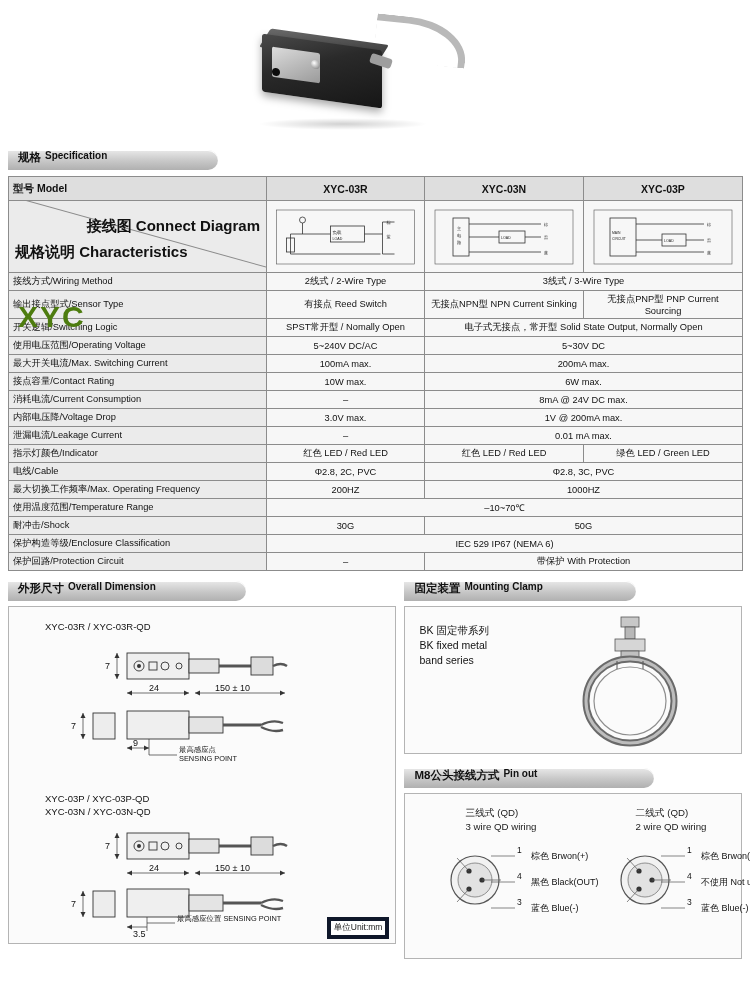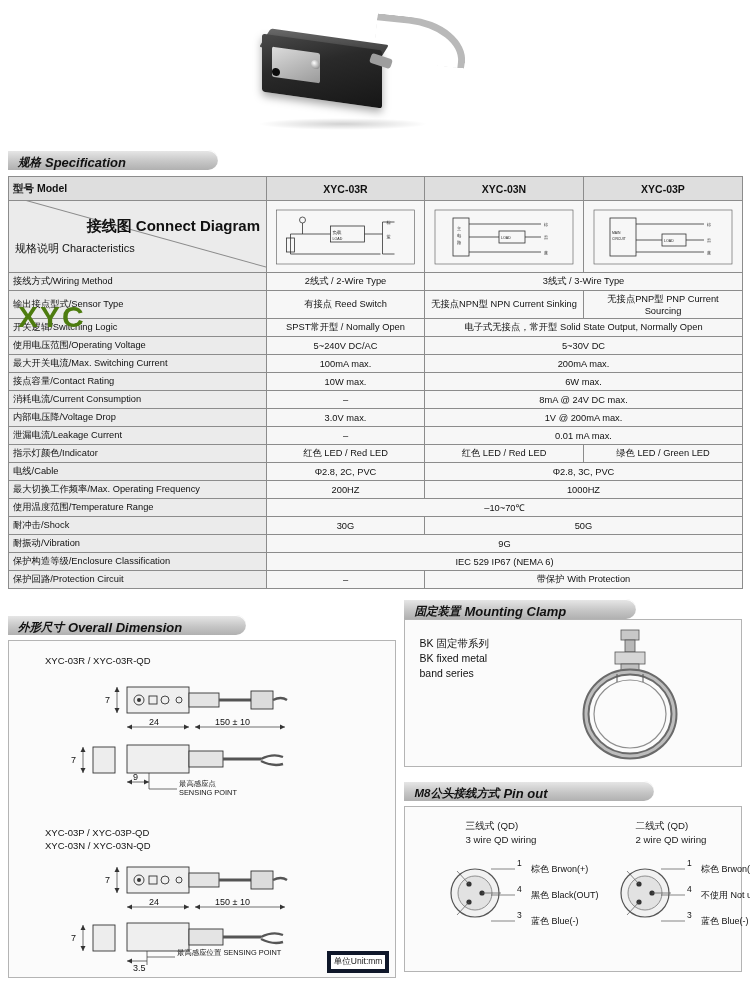--- a/index.html
+++ b/index.html
@@ -69,30 +69,29 @@
     width:170px; height:12px;
     background:radial-gradient(ellipse at center, rgba(0,0,0,.18), rgba(0,0,0,0) 70%);
   }
 
   
   .banner {
     position:relative;
     height:20px;
     background:linear-gradient(to bottom,#e9e9e9,#c7c7c7 55%,#b0b0b0);
     border-radius:0 10px 10px 0;
-    display:flex; align-items:flex-end;
+    display:flex; align-items:flex-start;
     padding-left:10px;
     font-size:11.5px;
     font-weight:bold;
     color:#111;
     box-shadow:inset 0 1px 0 #fff;
-    font-style:italic;
   }
   .banner .cn { font-size:11.5px; }
-  .banner .en { font-size:13px; font-weight:bold; margin-left:4px; }
+  .banner .en { font-size:10px; font-weight:bold; margin-left:4px; }
   .banner-wrap { padding:0 8px; }
 
   
   .spec-table { border-collapse:collapse; width:734px; margin:6px 8px 0 8px; table-layout:fixed; }
   .spec-table td, .spec-table th {
     border:1px solid #8c8c8c;
     font-size:9.3px;
     padding:2px 4px;
     color:#111;
   }
@@ -104,46 +103,46 @@
   .diag-label {
     background:#ebebeb;
     position:relative;
     vertical-align:top;
     padding:0 !important;
   }
   .diag-label .connect {
     position:absolute; right:6px; top:16px; font-size:15px; font-weight:bold;
   }
   .diag-label .charac {
-    position:absolute; left:6px; bottom:16px; font-size:11px; font-weight:normal;
+    position:absolute; left:6px; bottom:10px; font-size:15px; font-weight:bold;
   }
   .diag-label .slash {
     position:absolute; left:0; top:0; width:100%; height:100%;
     overflow:hidden;
   }
   .diag-label .slash:after {
     content:""; position:absolute; left:-8px; top:-8px;
     width:300px; height:1px; background:#8c8c8c;
     transform-origin:0 0; transform:rotate(15.5deg);
   }
 
   
   .circuit { width:100%; height:66px; display:block; }
 
   
   .lower { display:flex; width:750px; padding:0 8px; gap:8px; margin-top:10px; }
-  .col-left { width:412px;margin-top:16px; }
+  .col-left { width:412px; }
   .col-right { width:358px; }
   .panel {
     border:1px solid #b4b4b4;
     background:#fbfbfb;
     position:relative;
   }
   .dim-panel { height:338px; margin-top:5px; }
-  .clamp-panel { height:148px; }
+  .clamp-panel { height:148px; margin-top:5px; }
   .pin-panel { height:166px; margin-top:5px; }
   .model-label { position:absolute; font-size:9.5px; color:#111; }
   .unit-note { position:absolute; right:6px; bottom:4px; font-size:8.5px;
      border:4px solid #0f172a; padding:1px 3px; background:#fff; }
 
   .clamp-text { position:absolute; left:14px; top:16px; font-size:10.5px; line-height:15px; color:#111; }
 
   .pin-col-title { font-size:9.7px; line-height:14px; }
 
   .watermark {
@@ -322,24 +321,20 @@
       <tr>
         <td class="lbl">使用温度范围/Temperature Range</td>
         <td class="val" colspan="3">–10~70℃</td>
       </tr>
       <tr>
         <td class="lbl">耐冲击/Shock</td>
         <td class="val" colspan="1">30G</td>
         <td class="val" colspan="2">50G</td>
       </tr>
       <tr>
-        <td class="lbl">耐振动/Vibration</td>
-        <td class="val" colspan="3">9G</td>
-      </tr>
-      <tr>
         <td class="lbl">保护构造等级/Enclosure Classification</td>
         <td class="val" colspan="3">IEC 529 IP67 (NEMA 6)</td>
       </tr>
       <tr>
         <td class="lbl">保护回路/Protection Circuit</td>
         <td class="val" colspan="1">–</td>
         <td class="val" colspan="2">带保护 With Protection</td>
       </tr>
     </tbody>
 </table>

